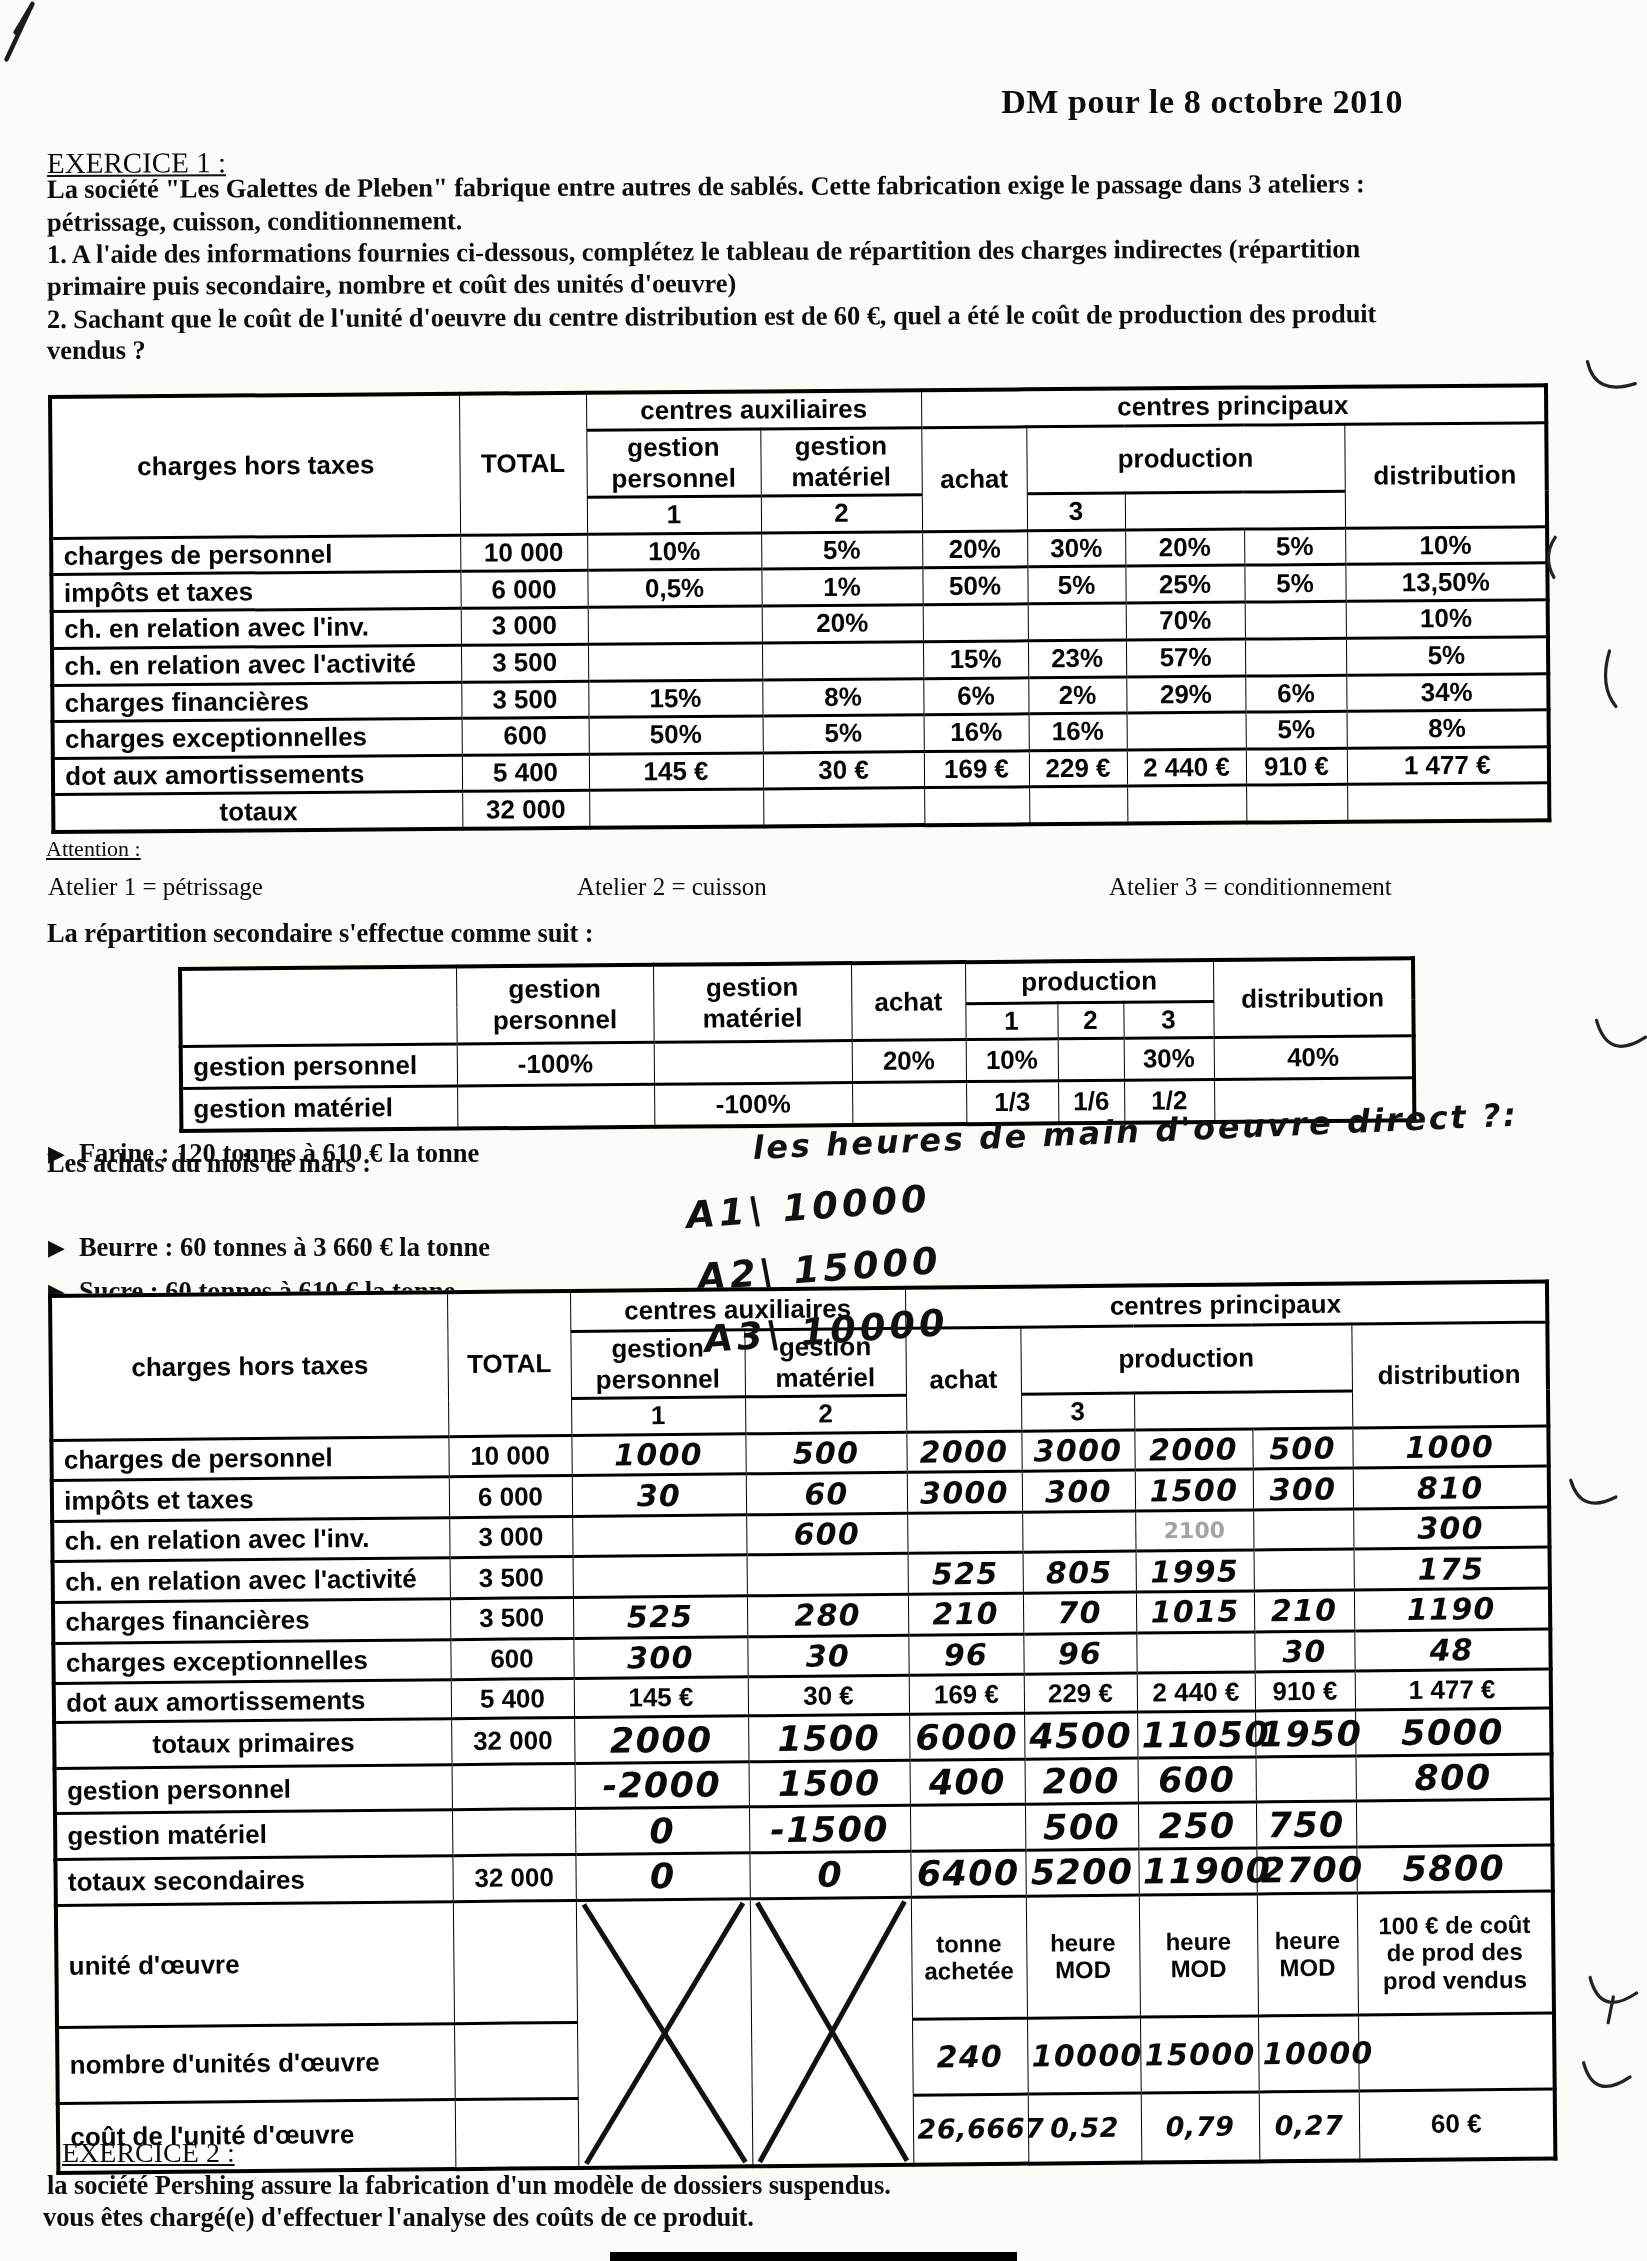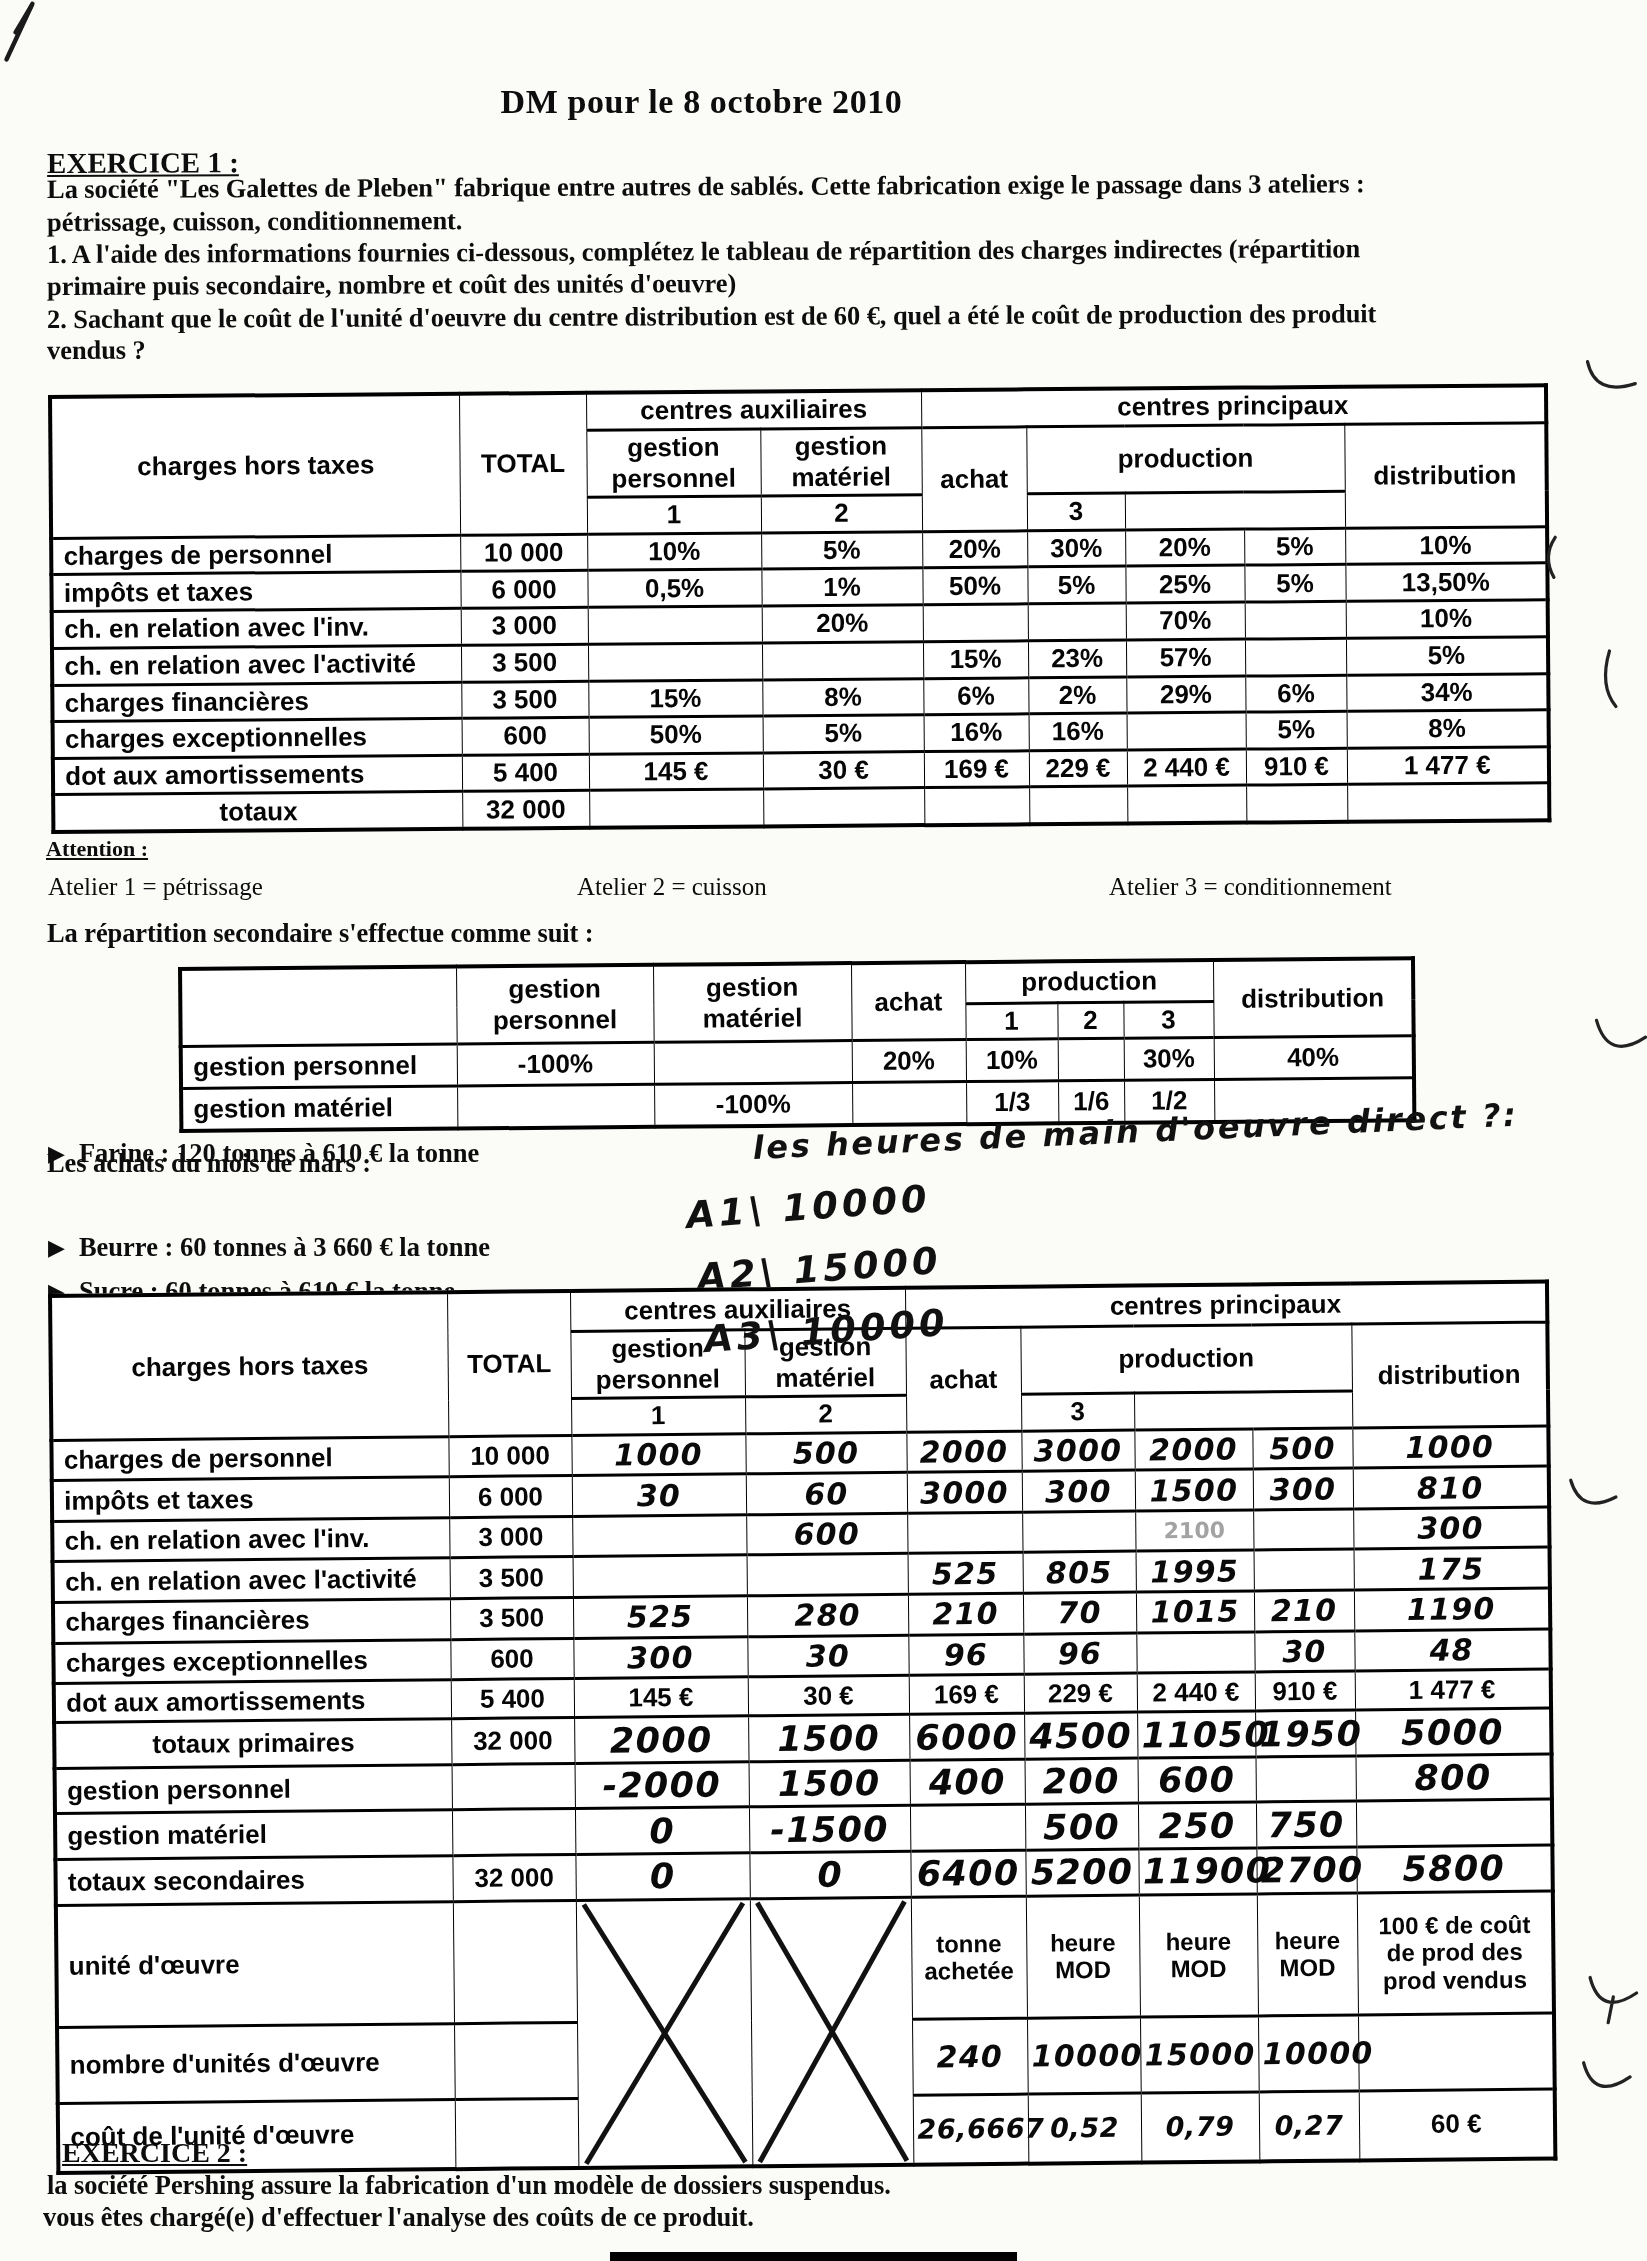--- a/index.html
+++ b/index.html
@@ -1,20 +1,20 @@
 <!DOCTYPE html>
 <html style="font-size:10.3px"><head>
 <meta charset="utf-8">
 <style>
   html,body{margin:0;padding:0}
   body{width:1647px;height:2261px;background:#fbfbf8;position:relative;overflow:hidden;
        font-family:"Liberation Serif",serif;color:#0d0d0d}
   .abs{position:absolute}
   .title{font-size:34px;font-weight:bold;letter-spacing:0.6px}
-  .exhead{font-size:29px;font-weight:bold;text-decoration:underline}
+  .exhead{font-size:29px;font-weight:normal;text-decoration:underline}
   .bodyline{font-size:26.5px;font-weight:bold;letter-spacing:-0.1px;white-space:nowrap}
   .tilt-sm{transform:rotate(-0.25deg);transform-origin:0 0}
   table.t{border-collapse:collapse;table-layout:fixed;background:#fff;border:4.5px solid #000;transform-origin:0 0}
   table.t td{border:1.9px solid #000;border-top-width:3.2px;border-bottom-width:3.2px;
        font-family:"Liberation Sans",sans-serif;font-weight:bold;font-size:26px;color:#060606;
        text-align:center;vertical-align:middle;padding:1.3px 3.9px;overflow:visible}
   table.t td.lbl{text-align:left;padding-left:10.3px;white-space:nowrap}
   table.t td.sm{font-size:24px;line-height:1.15}
   table.t td.hw{font-family:"DejaVu Sans",sans-serif;font-style:italic;font-size:30px;letter-spacing:1.3px;color:#0a0a0a}
   table.t td.hwL{font-family:"DejaVu Sans",sans-serif;font-style:italic;font-size:35px;letter-spacing:1.3px;color:#0a0a0a}
@@ -31,21 +31,21 @@
       letter-spacing:2.6px;color:#111;white-space:nowrap;transform:rotate(-2.5deg);transform-origin:0 0}
   .hwentry{font-family:"DejaVu Sans",sans-serif;font-style:italic;font-weight:bold;font-size:37px;
       letter-spacing:3.9px;color:#111;white-space:nowrap;transform:rotate(-4deg);transform-origin:0 0}
   .scanbar{background:#000}
   svg.overlay{position:absolute;left:0;top:0;pointer-events:none}
   .xmark{position:absolute;inset:0;width:100%;height:100%}
 </style>
 </head>
 <body>
 
-<div class="abs" style="left:0;top:83px;width:1403px;text-align:center">
+<div class="abs" style="left:0;top:83px;width:1403px;text-align:right">
   <span class="title">DM pour le 8 octobre 2010</span>
 </div>
 
 <div class="abs tilt-sm" style="left:47px;top:147px">
   <span class="exhead">EXERCICE 1 :</span>
 </div>
 <div class="abs tilt-sm bodyline" style="left:47px;top:174px">La société "Les Galettes de Pleben" fabrique entre autres de sablés. Cette fabrication exige le passage dans 3 ateliers :</div>
 <div class="abs tilt-sm bodyline" style="left:47px;top:207px">pétrissage, cuisson, conditionnement.</div>
 <div class="abs tilt-sm bodyline" style="left:47px;top:239px">1. A l'aide des informations fournies ci-dessous, complétez le tableau de répartition des charges indirectes (répartition</div>
 <div class="abs tilt-sm bodyline" style="left:47px;top:271px">primaire puis secondaire, nombre et coût des unités d'oeuvre)</div>

